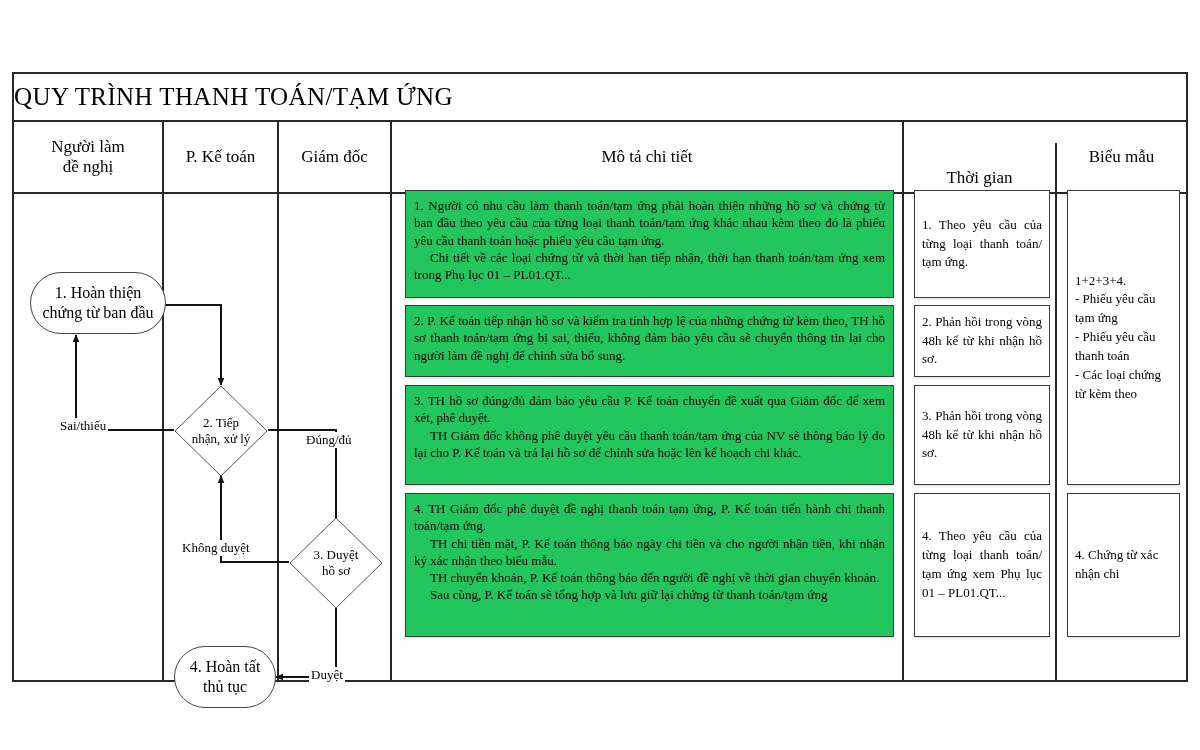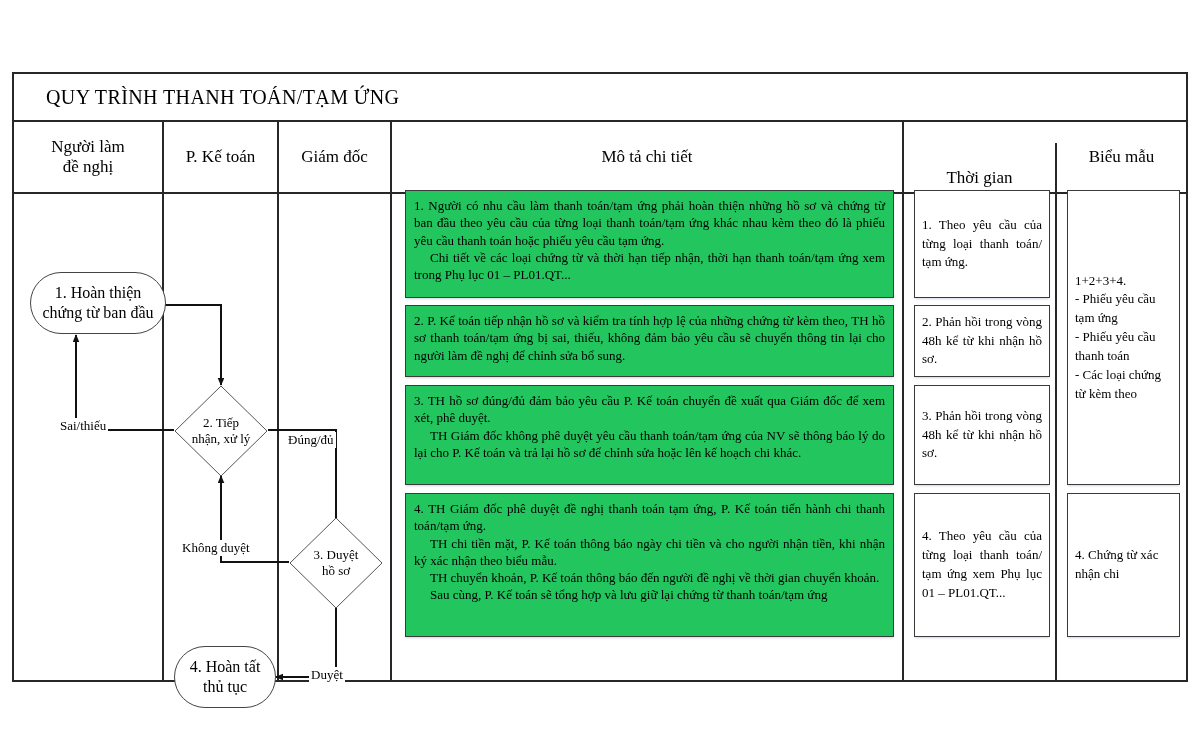--- a/index.html
+++ b/index.html
@@ -38,23 +38,23 @@
     position: absolute;
     left: 0; top: 0;
     width: 100%;
     height: 48px;
     border-bottom: 2px solid #272727;
     box-sizing: border-box;
     display: flex;
     align-items: center;
   }
   .doc-title {
-    font-size: 20px;
+    font-size: 25px;
     letter-spacing: .4px;
-    padding-left: 32px;
+    padding-left: 0;
     white-space: nowrap;
   }
 
   
   .header-row {
     position: absolute;
     left: 0; top: 48px;
     width: 100%;
     height: 72px;
     border-bottom: 2px solid #272727;
@@ -266,21 +266,21 @@
           <div class="diamond-label" style="white-space:pre-line">3. Duyệt
 hồ sơ</div>
         </div>
 
         <div class="oval" style="left:160px;top:466px;width:102px;height:62px;">
           <span style="white-space:pre-line">4. Hoàn tất
 thủ tục</span>
         </div>
 
         <div class="edge-label" style="left:44px;top:238px;">Sai/thiếu</div>
-        <div class="edge-label" style="left:272px;top:252px;">Đúng/đủ</div>
+        <div class="edge-label" style="left:290px;top:252px;">Đúng/đủ</div>
         <div class="edge-label" style="left:166px;top:360px;">Không duyệt</div>
         <div class="edge-label" style="left:295px;top:487px;">Duyệt</div>
       </div>
 
       <div class="desc-box" style="left:391px;top:10px;width:489px;height:108px;">
         <p>1. Người có nhu cầu làm thanh toán/tạm ứng phải hoàn thiện những hồ sơ và chứng từ ban đầu theo yêu cầu của từng loại thanh toán/tạm ứng khác nhau kèm theo đó là phiếu yêu cầu thanh toán hoặc phiếu yêu cầu tạm ứng.</p>
         <p class="indent">Chi tiết về các loại chứng từ và thời hạn tiếp nhận, thời hạn thanh toán/tạm ứng xem trong Phụ lục 01 – PL01.QT...</p>
       </div>
 
       <div class="desc-box" style="left:391px;top:125px;width:489px;height:72px;">

